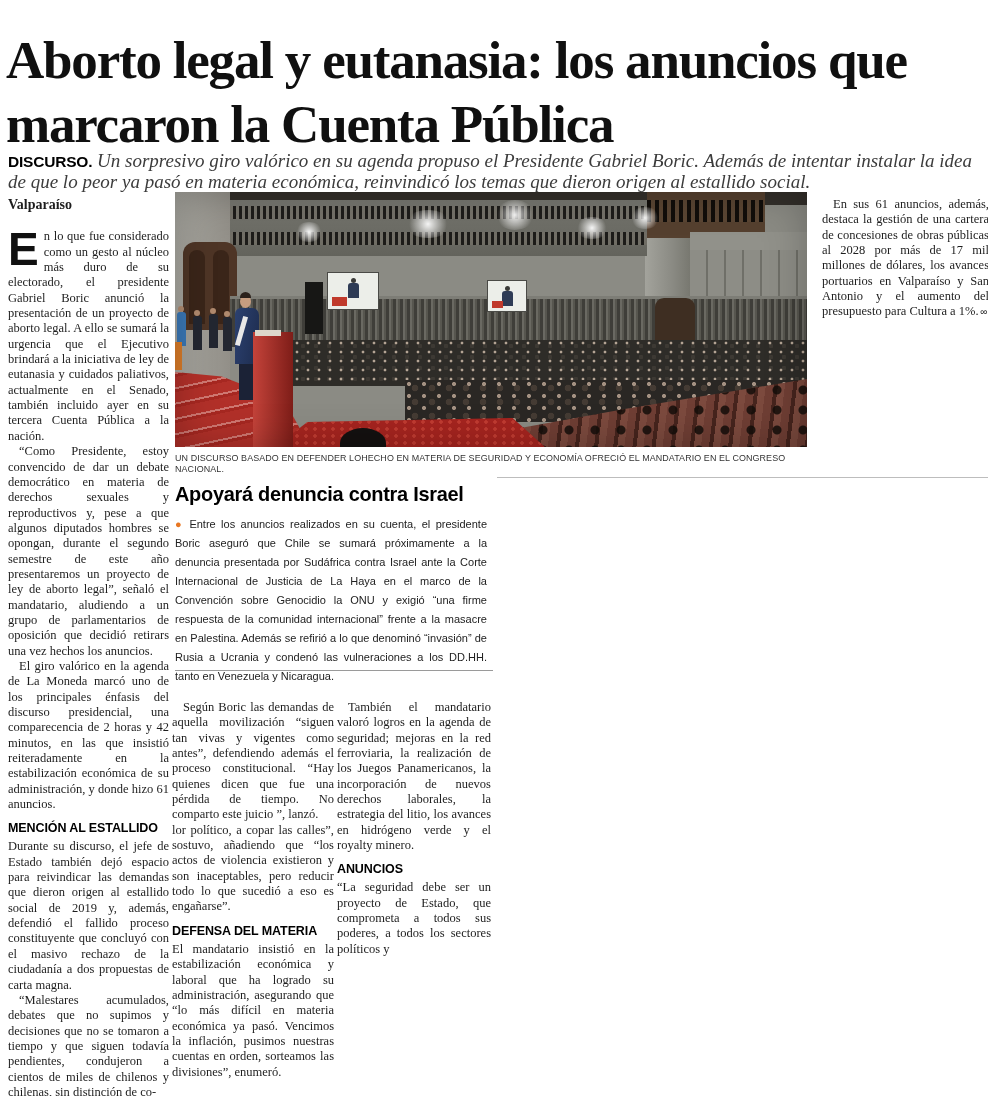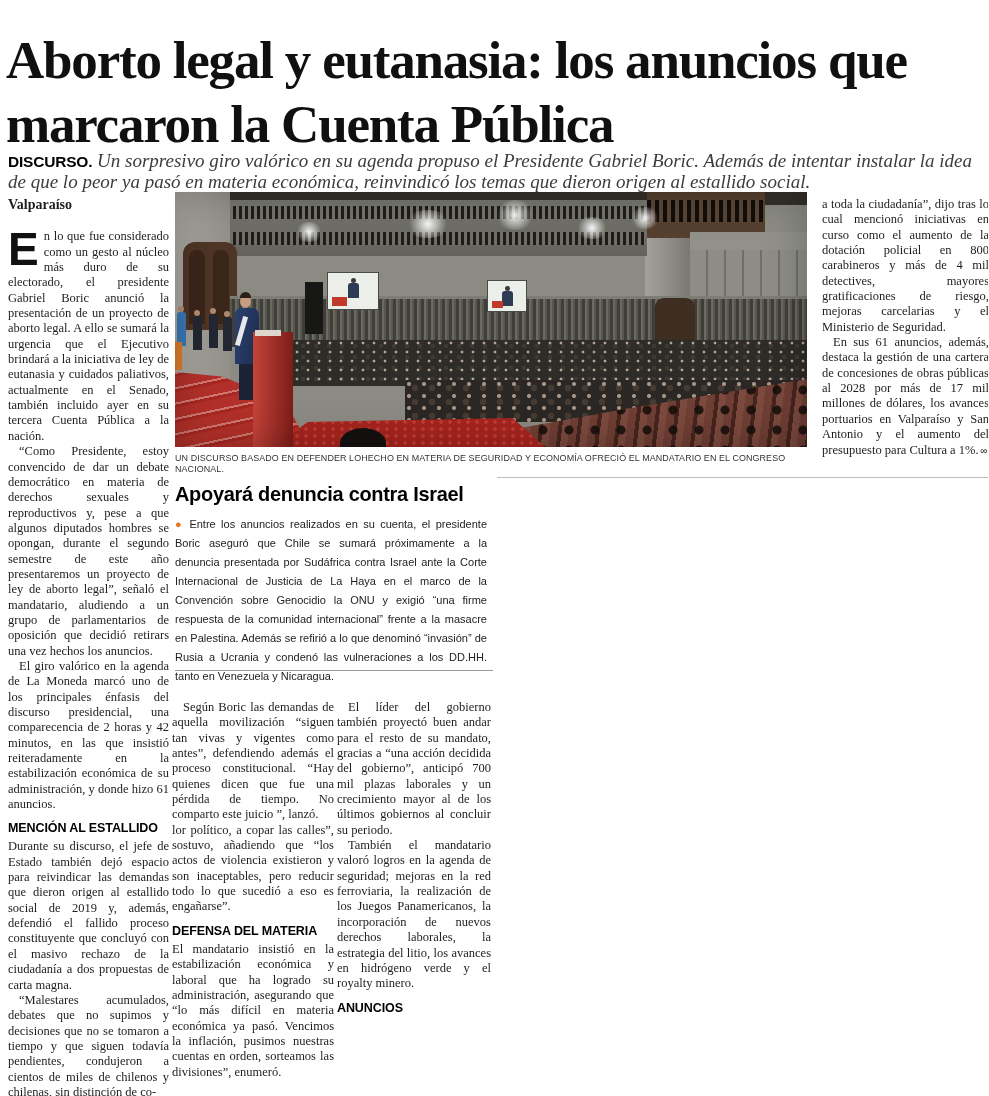--- a/index.html
+++ b/index.html
@@ -217,26 +217,25 @@
     <div>
         <p class="para">Según Boric las demandas de aquella movilización “siguen tan vivas y vigentes como antes”, defendiendo además el proceso constitucional. “Hay quienes dicen que fue una pérdida de tiempo. No comparto este juicio ”, lanzó.</p>
         <p class="para noindent">lor político, a copar las calles”, sostuvo, añadiendo que “los actos de violencia existieron y son inaceptables, pero reducir todo lo que sucedió a eso es engañarse”.</p>
         <h3 class="col-header">DEFENSA DEL MATERIA</h3>
         <p class="para noindent">El mandatario insistió en la estabilización económica y laboral que ha logrado su administración, asegurando que “lo más difícil en materia económica ya pasó. Vencimos la inflación, pusimos nuestras cuentas en orden, sorteamos las divisiones”, enumeró.</p>
       </div>
   </div>
 
   <div class="col col-3">
     <div>
-        <p class="para">El líder del gobierno también proyectó buen andar para el resto de su mandato, gracias a “una acción decidida del gobierno”, anticipó 700 mil plazas laborales y un crecimiento mayor al de los últimos gobiernos al concluir su periodo.</p>
         <p class="para">También el mandatario valoró logros en la agenda de seguridad; mejoras en la red ferroviaria, la realización de los Juegos Panamericanos, la incorporación de nuevos derechos laborales, la estrategia del litio, los avances en hidrógeno verde y el royalty minero.</p>
         <h3 class="col-header">ANUNCIOS</h3>
+        <p class="para noindent">“La seguridad debe ser un proyecto de Estado, que comprometa a todos sus poderes, a todos los sectores políticos y</p>
       </div>
   </div>
 
   <div class="col col-right">
     <div>
-        <p class="para noindent">a toda la ciudadanía”, dijo tras lo cual mencionó iniciativas en curso como el aumento de la dotación policial en 800 carabineros y más de 4 mil detectives, mayores gratificaciones de riesgo, mejoras carcelarias y el Ministerio de Seguridad.</p>
         <p class="para">En sus 61 anuncios, además, destaca la gestión de una cartera de concesiones de obras públicas al 2028 por más de 17 mil millones de dólares, los avances portuarios en Valparaíso y San Antonio y el aumento del presupuesto para Cultura a 1%.<span class="endmark"> ∞</span></p>
       </div>
   </div>
 
 </div>
 
 </body></html>

